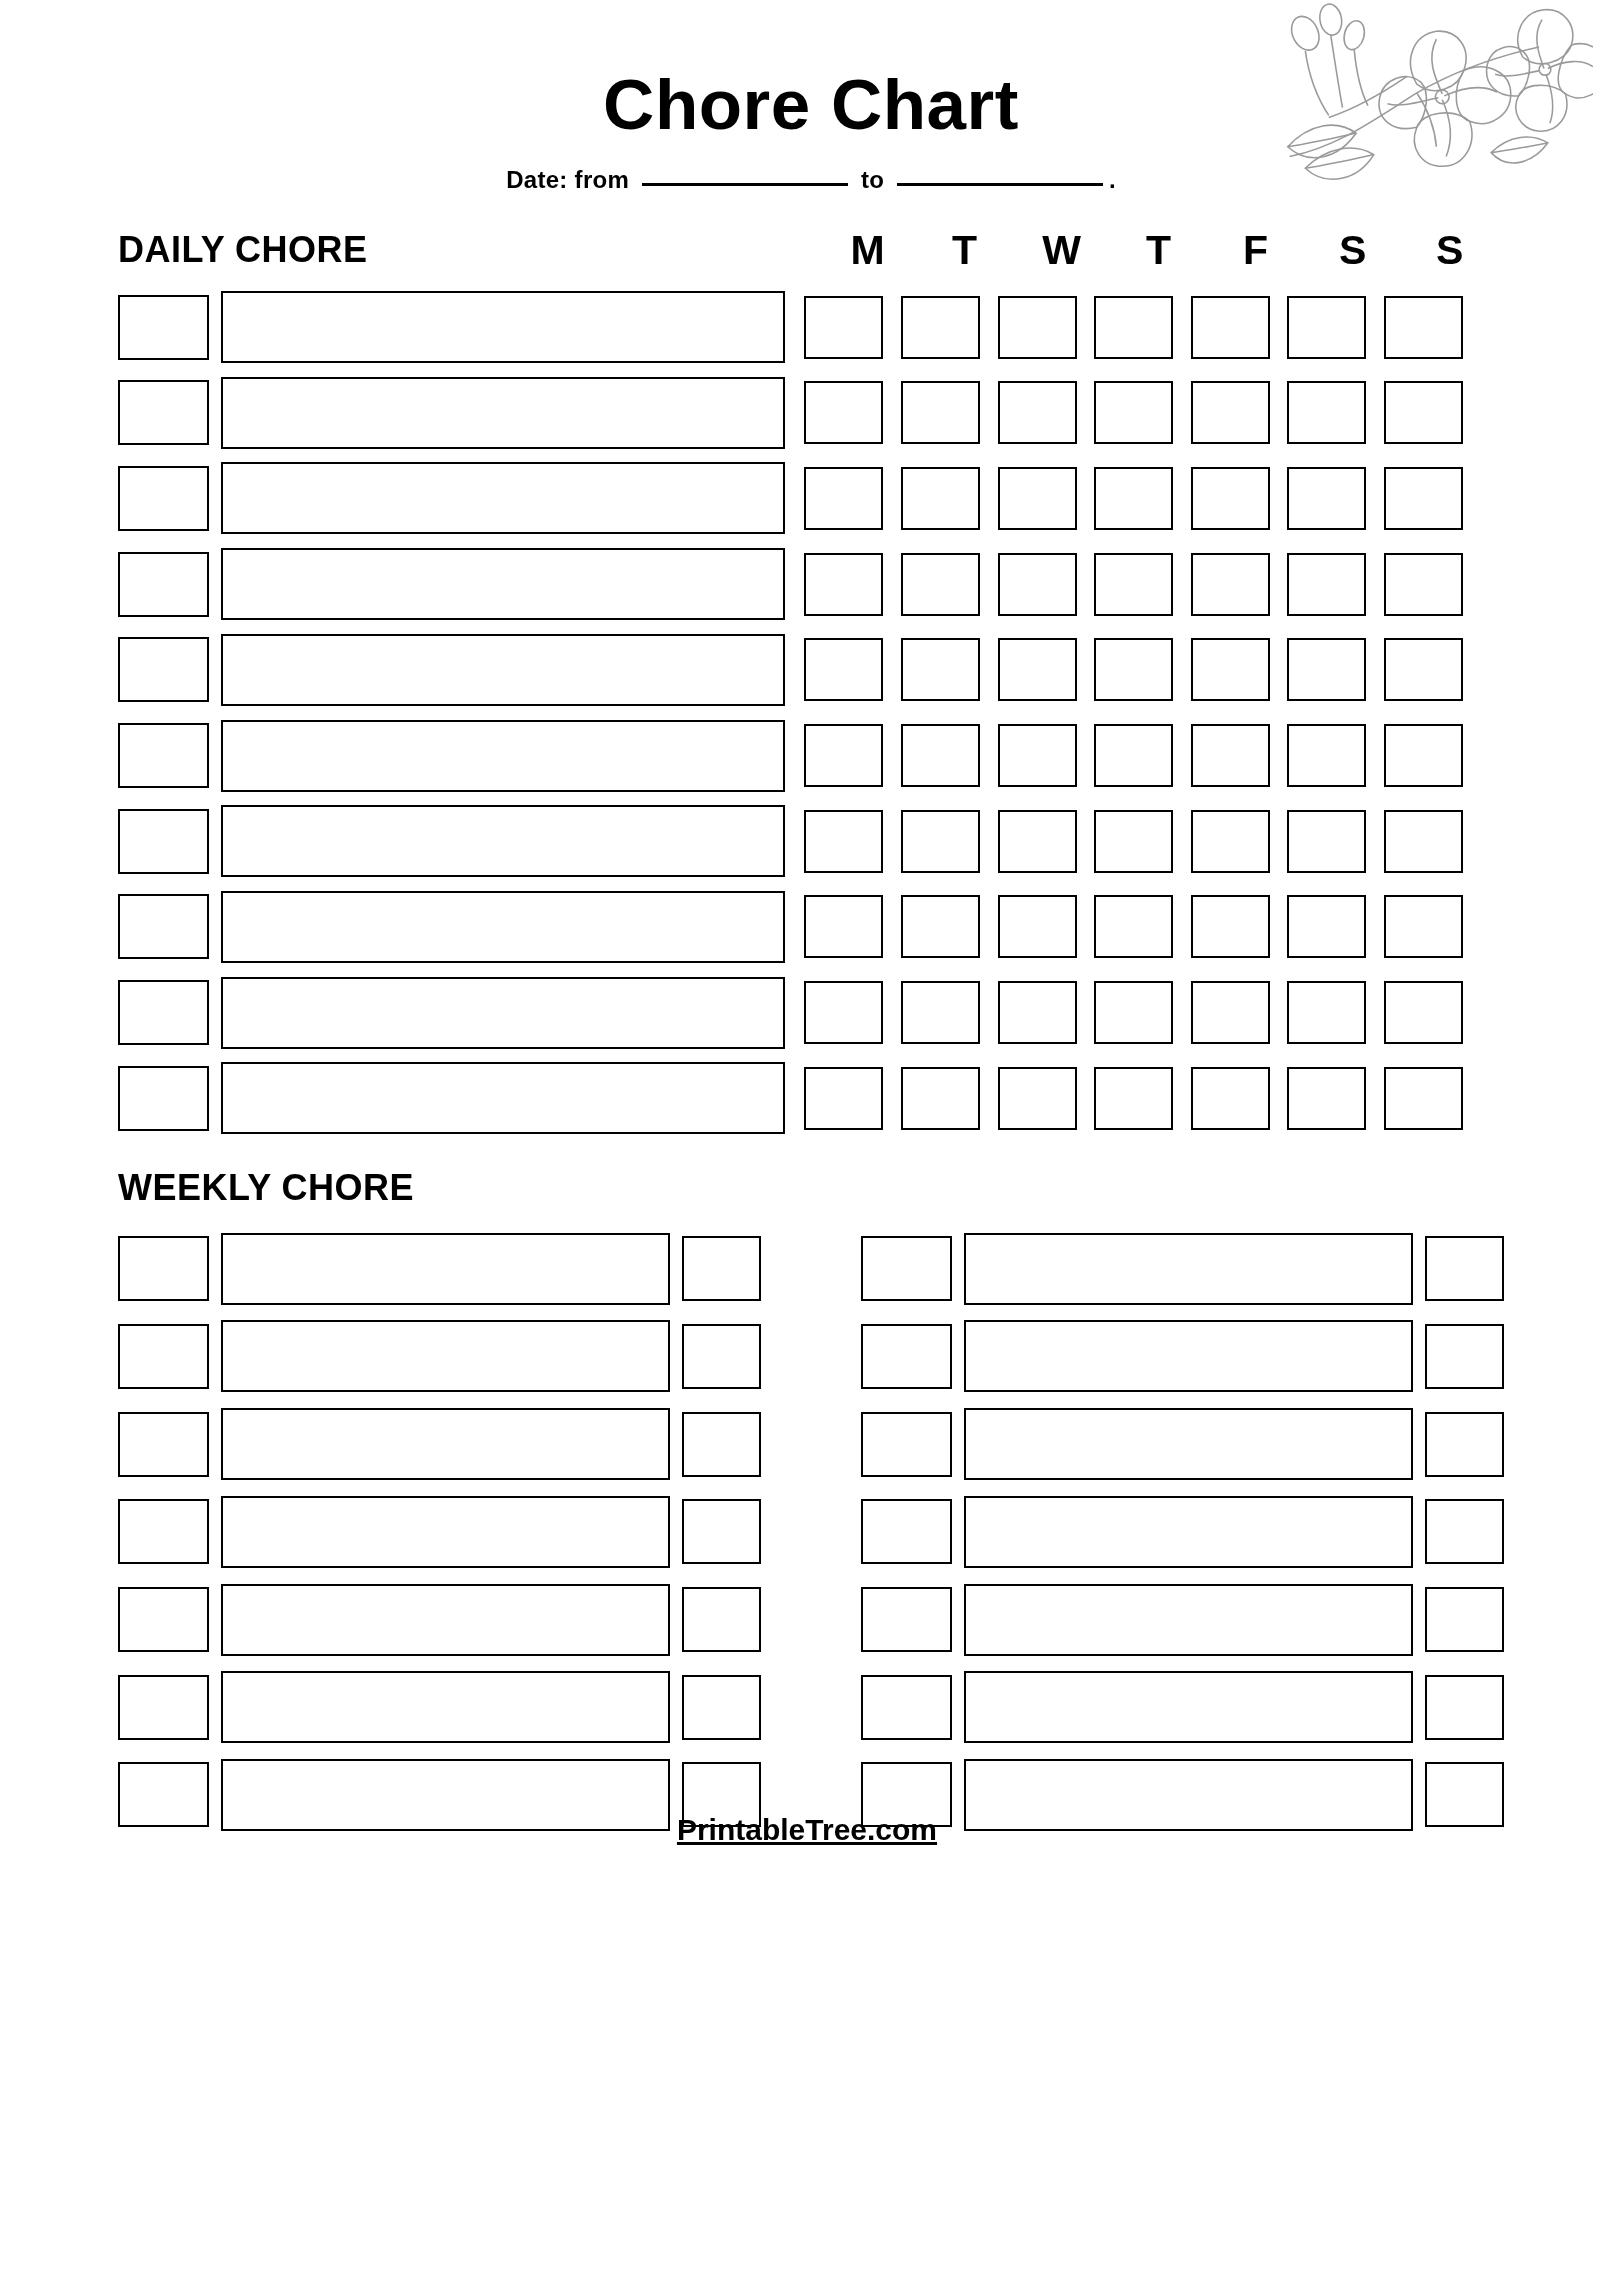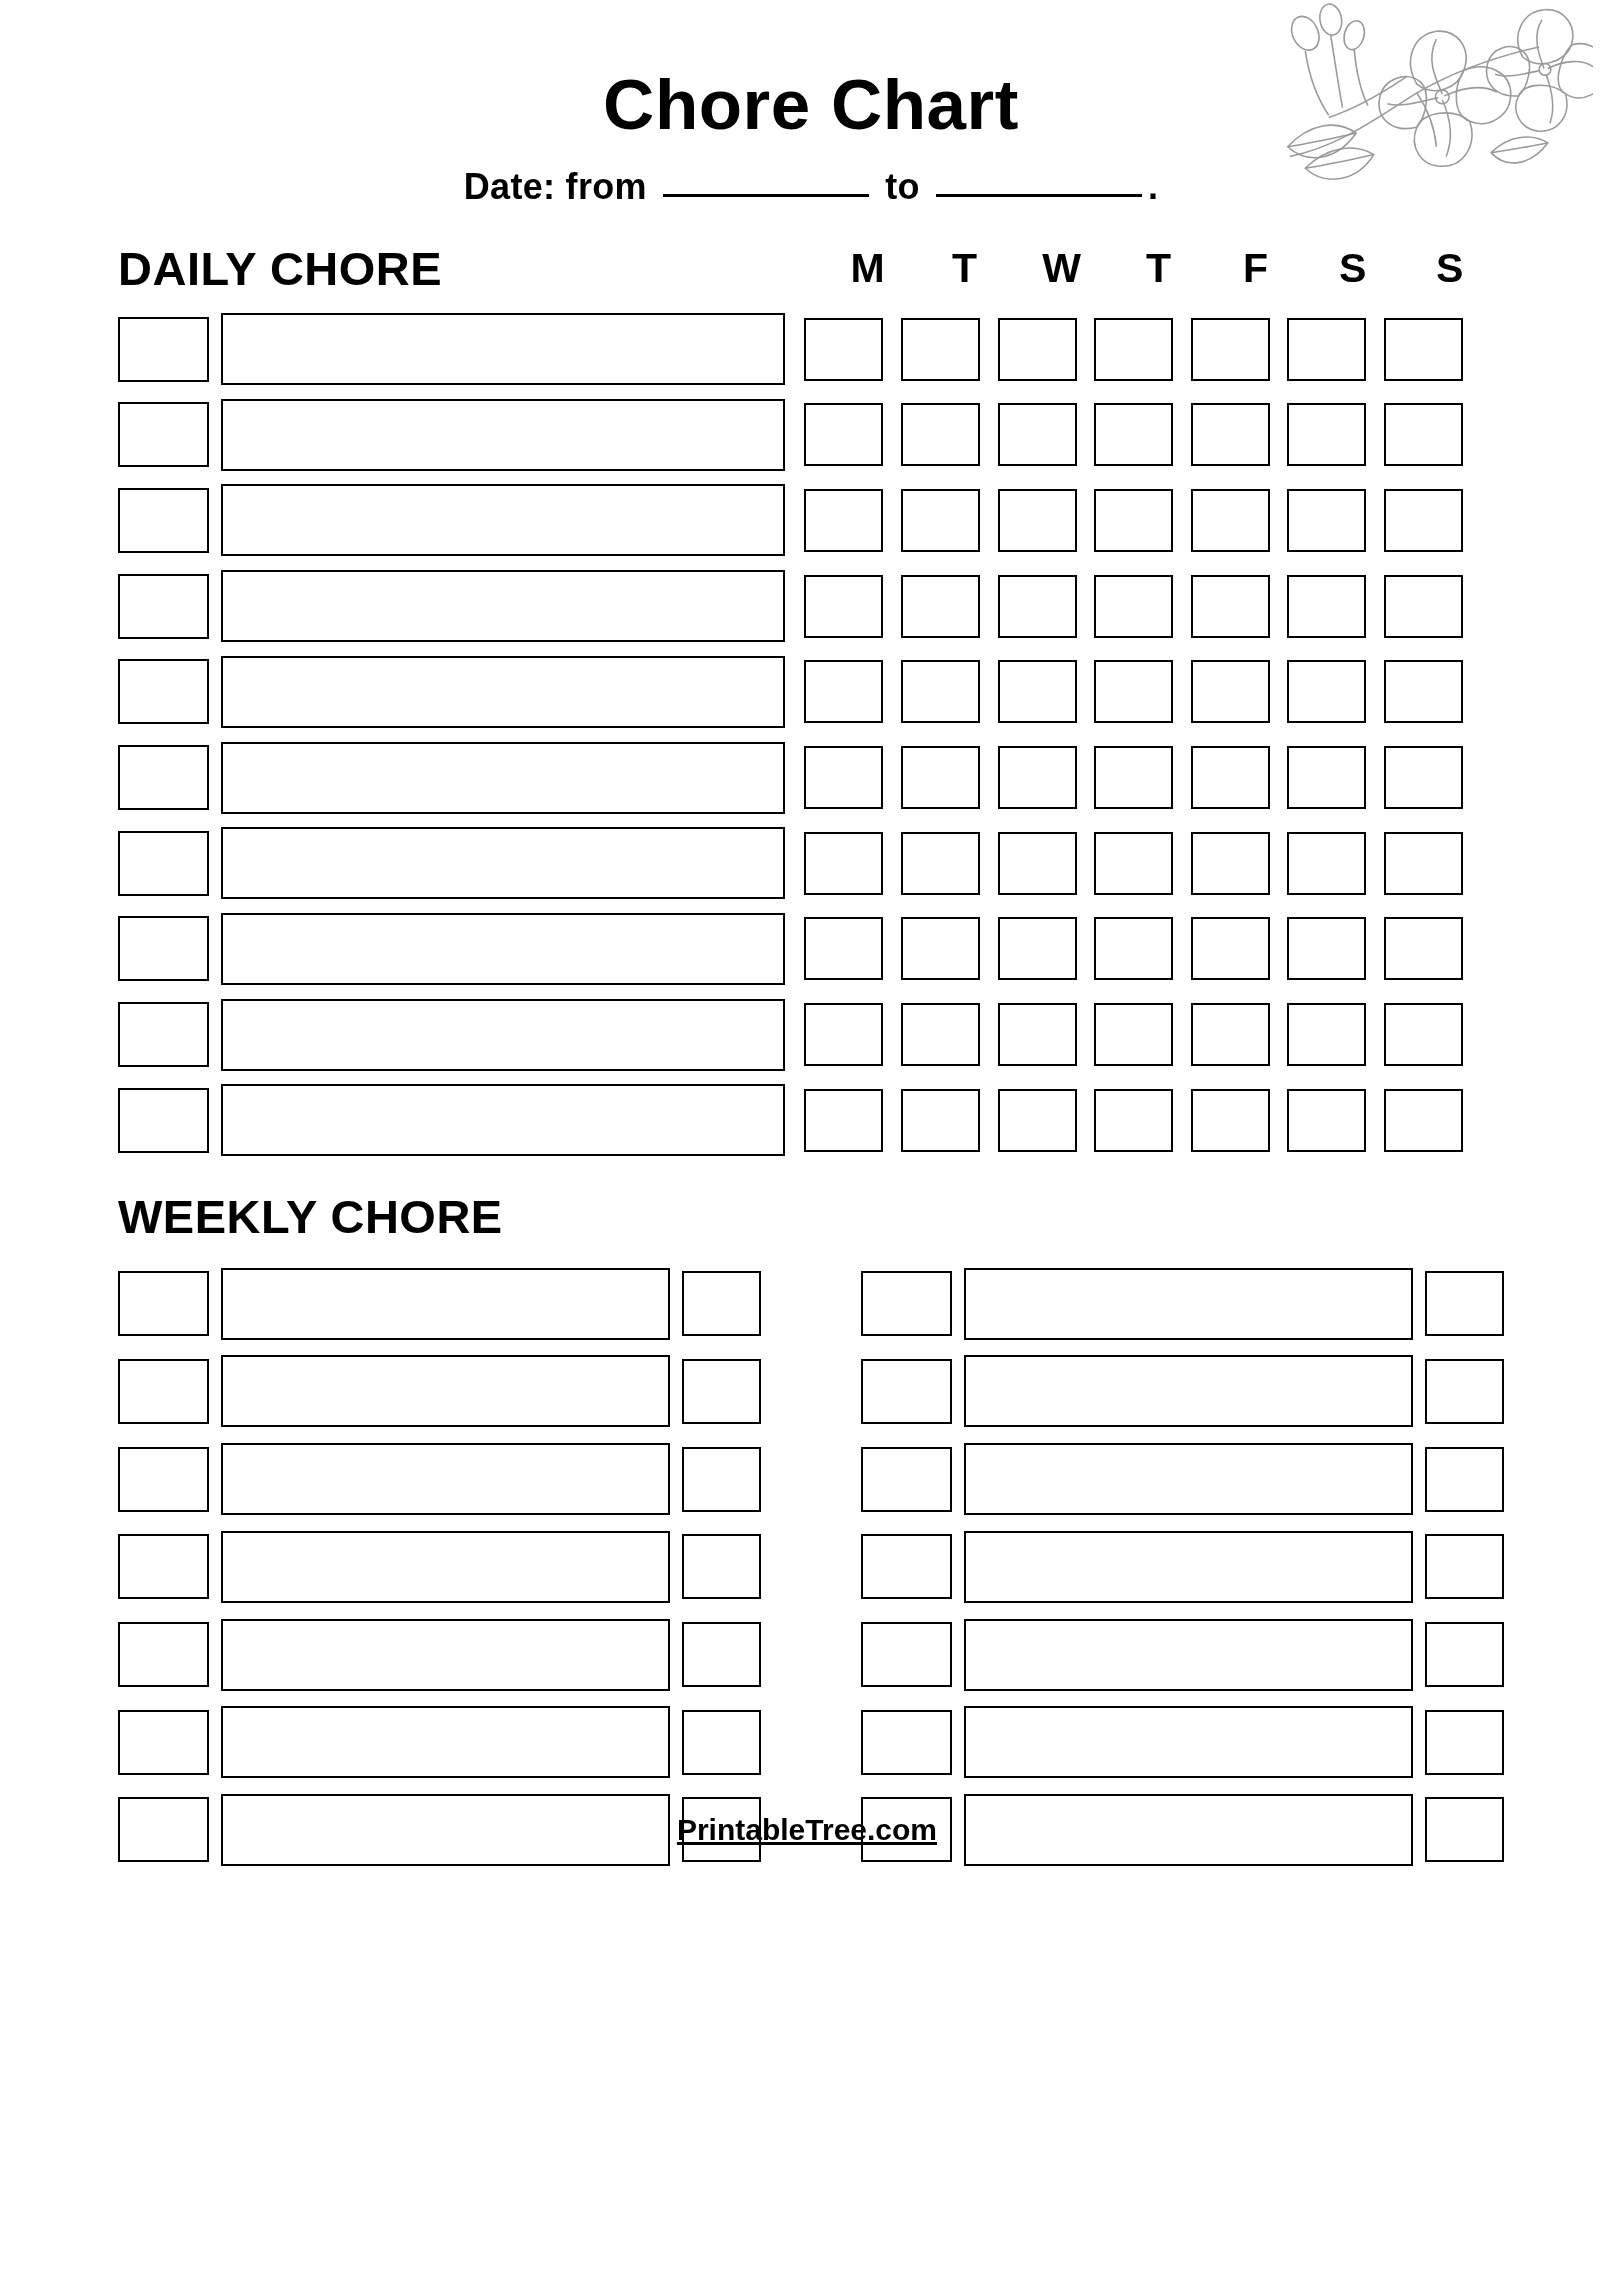--- a/index.html
+++ b/index.html
@@ -30,21 +30,21 @@
   }
   .title {
     font-size: 71px;
     font-weight: bold;
     letter-spacing: 0.5px;
     line-height: 1;
     margin: 0;
   }
   .date-line {
     margin-top: 25.5px;
-    font-size: 36px;
+    font-size: 24px;
     font-weight: bold;
     letter-spacing: 0.3px;
   }
   .blank {
     display: inline-block;
     border-bottom: 3.9px solid #000;
     width: 206px;
     vertical-align: 2px;
     margin: 0 5.9px;
   }
@@ -58,21 +58,21 @@
     height: 225px;
   }
 
   
   .section-head {
     display: flex;
     align-items: center;
     margin-top: 33px;
   }
   .section-title {
-    font-size: 47px;
+    font-size: 36px;
     font-weight: bold;
     letter-spacing: 0.5px;
     white-space: nowrap;
   }
   .daywrap {
     display: flex;
     margin-left: auto;
     margin-right: 5.9px;
   }
   .dayname {

